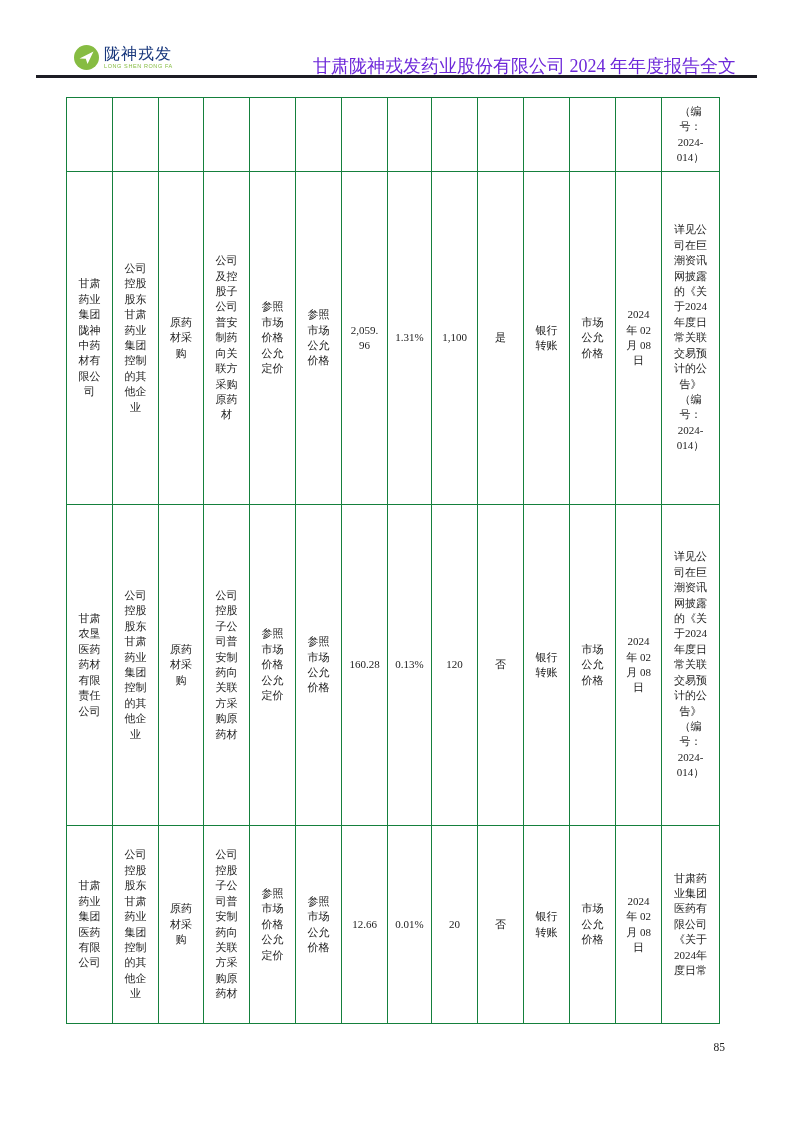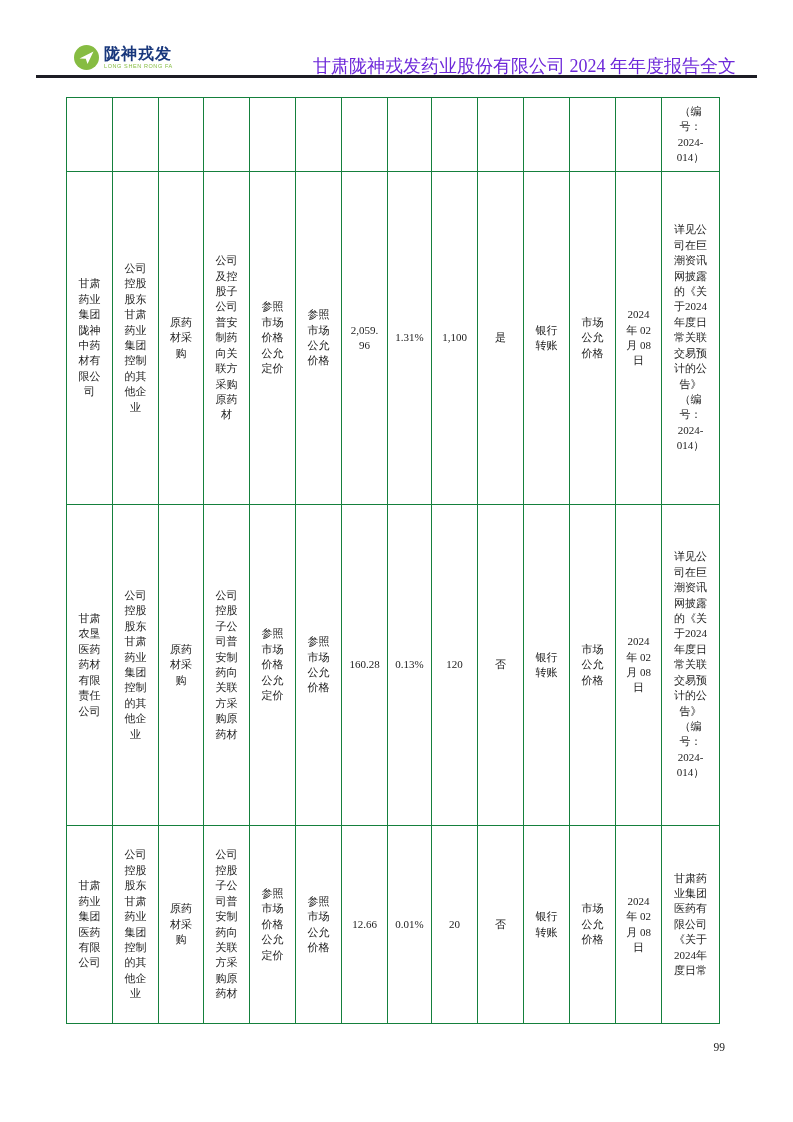--- a/index.html
+++ b/index.html
@@ -10,21 +10,21 @@
     font-family:"Liberation Serif","DejaVu Serif",serif;
     color:#1c1c1c;
     overflow:hidden;
   }
   
   .logo{position:absolute;left:74px;top:45px;display:flex;align-items:flex-start;}
   .logo-circle{width:25px;height:25px;flex:0 0 25px;}
   .logo-text{margin-left:5px;display:flex;flex-direction:column;}
   .logo-cn{
     font-family:"Liberation Sans","DejaVu Sans",sans-serif;
-    font-weight:bold;font-size:16px;line-height:18px;letter-spacing:1px;
+    font-weight:normal;font-size:16px;line-height:18px;letter-spacing:1px;
   }
   .logo-en{
     font-family:"Liberation Sans","DejaVu Sans",sans-serif;
     font-size:5.5px;line-height:7px;letter-spacing:0.6px;
   }
   .doc-title{
     position:absolute;top:54px;right:57px;
     font-size:18px;color:#6d28d9;white-space:nowrap;
   }
   .header-rule{
@@ -157,15 +157,15 @@
         <td class="c-num">20</td>
         <td>否</td>
         <td>银行转账</td>
         <td>市场公允价格</td>
         <td class="c-date">2024 年 02 月 08 日</td>
         <td class="c-idx">甘肃药业集团医药有限公司《关于2024年度日常</td>
       </tr>
     </tbody>
   </table>
 
-  <div class="page-num">99</div>
+  <div class="page-num">85</div>
 
 </div>
 
 </body></html>

